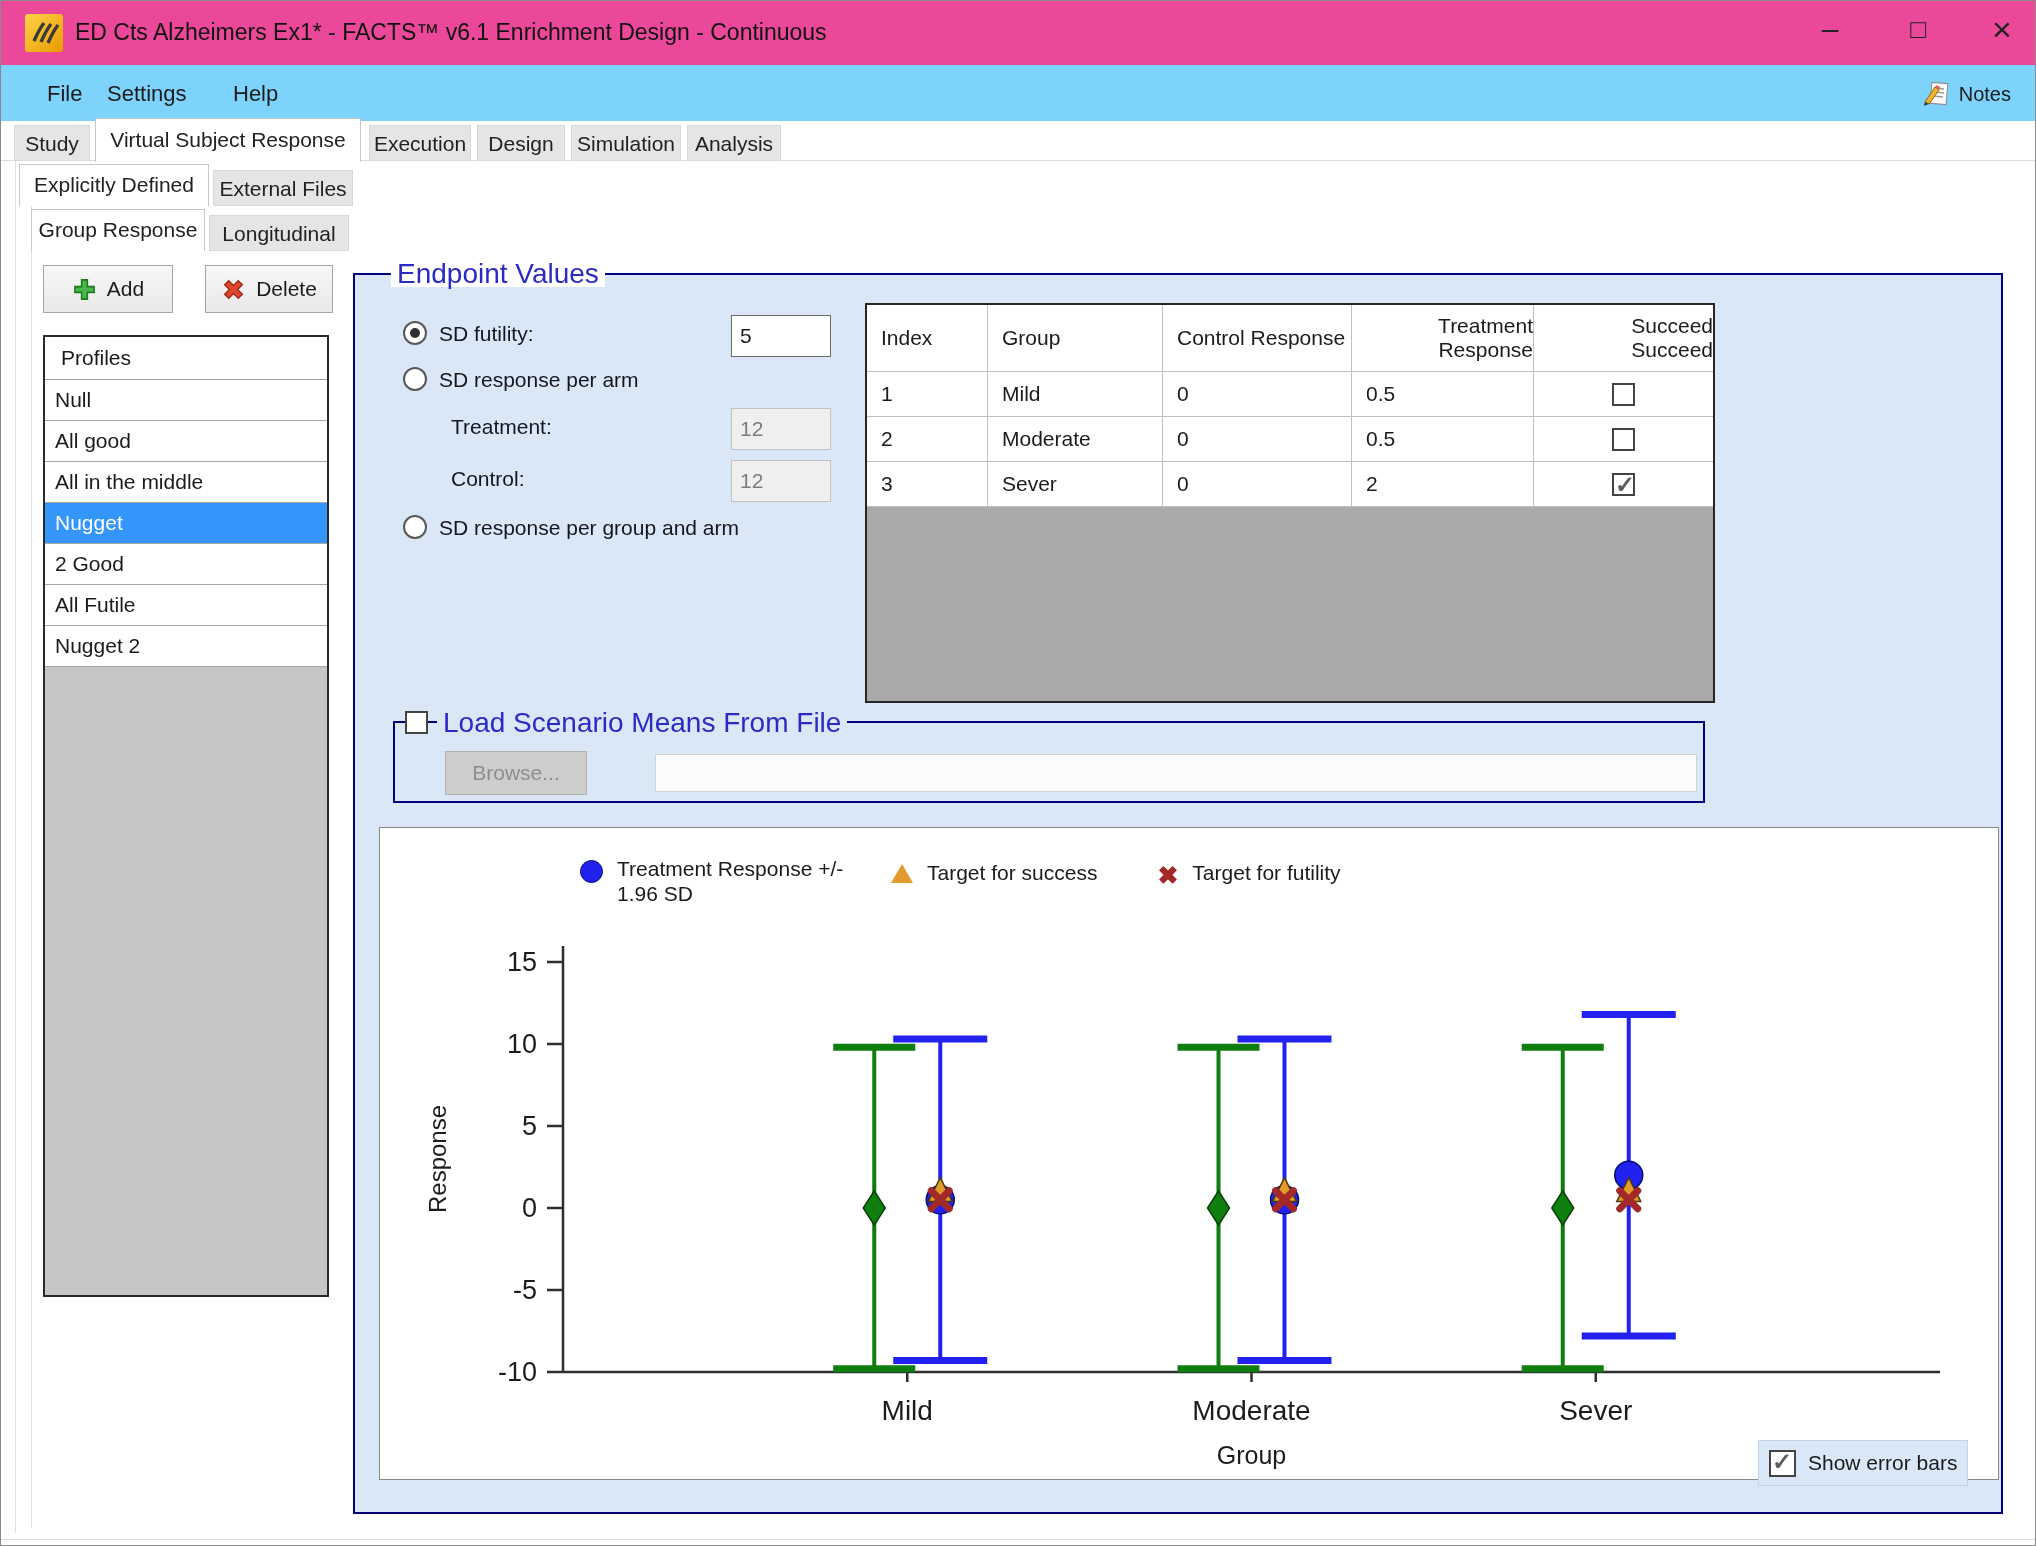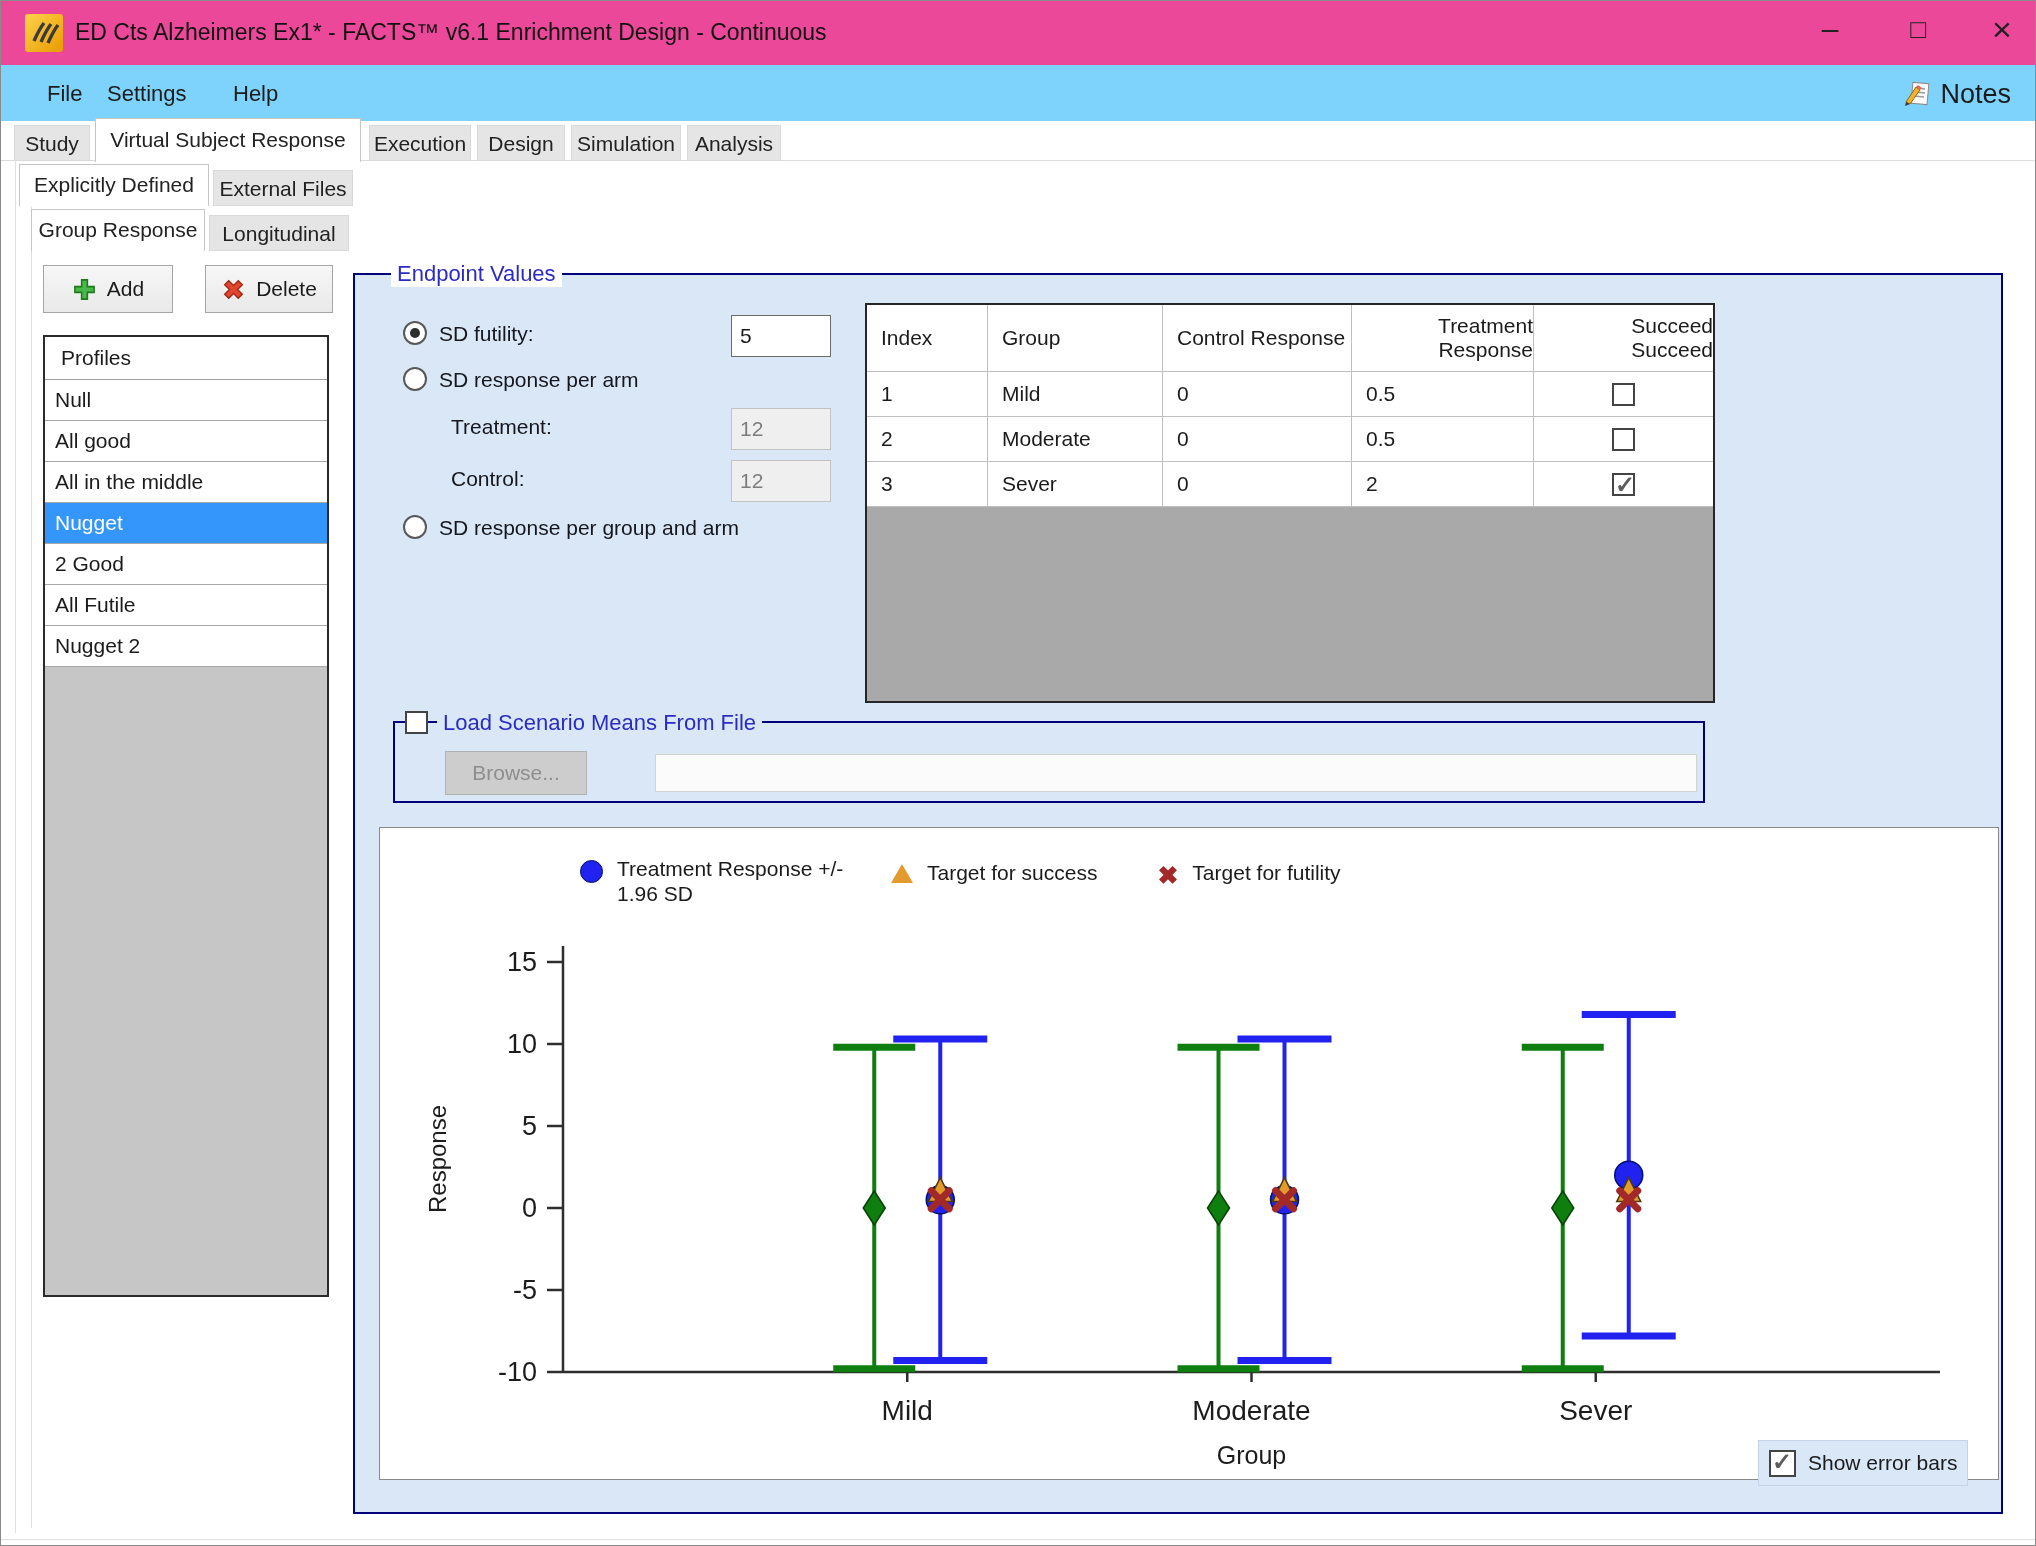--- a/index.html
+++ b/index.html
@@ -5,36 +5,36 @@
   html,body{margin:0;padding:0;background:#cfcfcf;font-family:"Liberation Sans",sans-serif;}
   .window{position:relative;width:2036px;height:1546px;background:#fff;border:1px solid #8a8a8a;box-sizing:border-box;overflow:hidden;color:#1b1b1b;}
   .abs{position:absolute;box-sizing:border-box;}
   
   .titlebar{left:0;top:0;width:2036px;height:64px;background:#ec4899;}
   .apptitle{left:74px;top:18px;font-size:23px;color:#111;}
   .winbtn{top:0;width:62px;height:58px;text-align:center;line-height:56px;font-size:30px;color:#222;cursor:default;}
   
   .menubar{left:0;top:64px;width:2036px;height:56px;background:#7dd3fc;}
   .menuitem{top:12px;height:34px;font-size:22px;color:#1b1b1b;line-height:34px;}
-  .notesbtn{right:26px;top:10px;height:38px;font-size:27px;line-height:38px;color:#1b1b1b;display:flex;align-items:center;gap:8px;}
+  .notesbtn{right:26px;top:10px;height:38px;font-size:20px;line-height:38px;color:#1b1b1b;display:flex;align-items:center;gap:8px;}
   
   .tabline{left:0;top:159px;width:2036px;height:1px;background:#dcdcdc;}
   .tab{background:#e5e5e5;border:1px solid #d9d9d9;font-size:21px;color:#222;text-align:center;}
   .tab.active{background:#fff;border-color:#c6c6c6;border-bottom:none;z-index:3;}
   .pageline-v{width:1px;background:#e0e0e0;}
   
   .btn{background:linear-gradient(#f7f7f7,#e9e9e9);border:1px solid #a5a5a5;font-size:21px;color:#1b1b1b;display:flex;align-items:center;justify-content:center;gap:10px;}
   
   .listbox{border:2px solid #2a2a2a;background:#c6c6c6;}
   .lb-head{height:42px;line-height:42px;background:#fff;border-bottom:1px solid #9f9f9f;padding-left:16px;font-size:21px;}
   .lb-item{height:40px;line-height:40px;background:#fff;border-bottom:1px solid #a8a8a8;padding-left:10px;font-size:21px;}
   .lb-item.selected{background:#3496fa;color:#fff;}
   
   .groupbox{border:2px solid #00007b;background:#d9e7f7;}
-  .gb-label{position:absolute;font-size:22px;color:#2b2bc4;padding:0 6px;line-height:26px;}
+  .gb-label{position:absolute;font-size:28px;color:#2b2bc4;padding:0 6px;line-height:26px;}
   
   .radio{width:24px;height:24px;border:2px solid #585858;border-radius:50%;background:#fff;}
   .radio.checked::after{content:"";position:absolute;left:5px;top:5px;width:10px;height:10px;border-radius:50%;background:#2d2d2d;}
   .cb{width:23px;height:23px;border:2px solid #444;background:#fff;}
   .cb.checked::after{content:"\2713";position:absolute;left:1px;top:-4px;font-size:24px;font-weight:bold;color:#5c5c5c;}
   .lbl{font-size:21px;color:#16161d;}
   .tb{position:absolute;background:#fff;border:1px solid #6b6b6b;font-size:21px;color:#1b1b1b;padding:0 8px;font-family:"Liberation Sans",sans-serif;box-sizing:border-box;}
   .tb.disabled{background:#efefef;color:#7d7d7d;border-color:#c2c2c2;}
   
   .dtable{border:2px solid #262626;background:#a9a9a9;}

